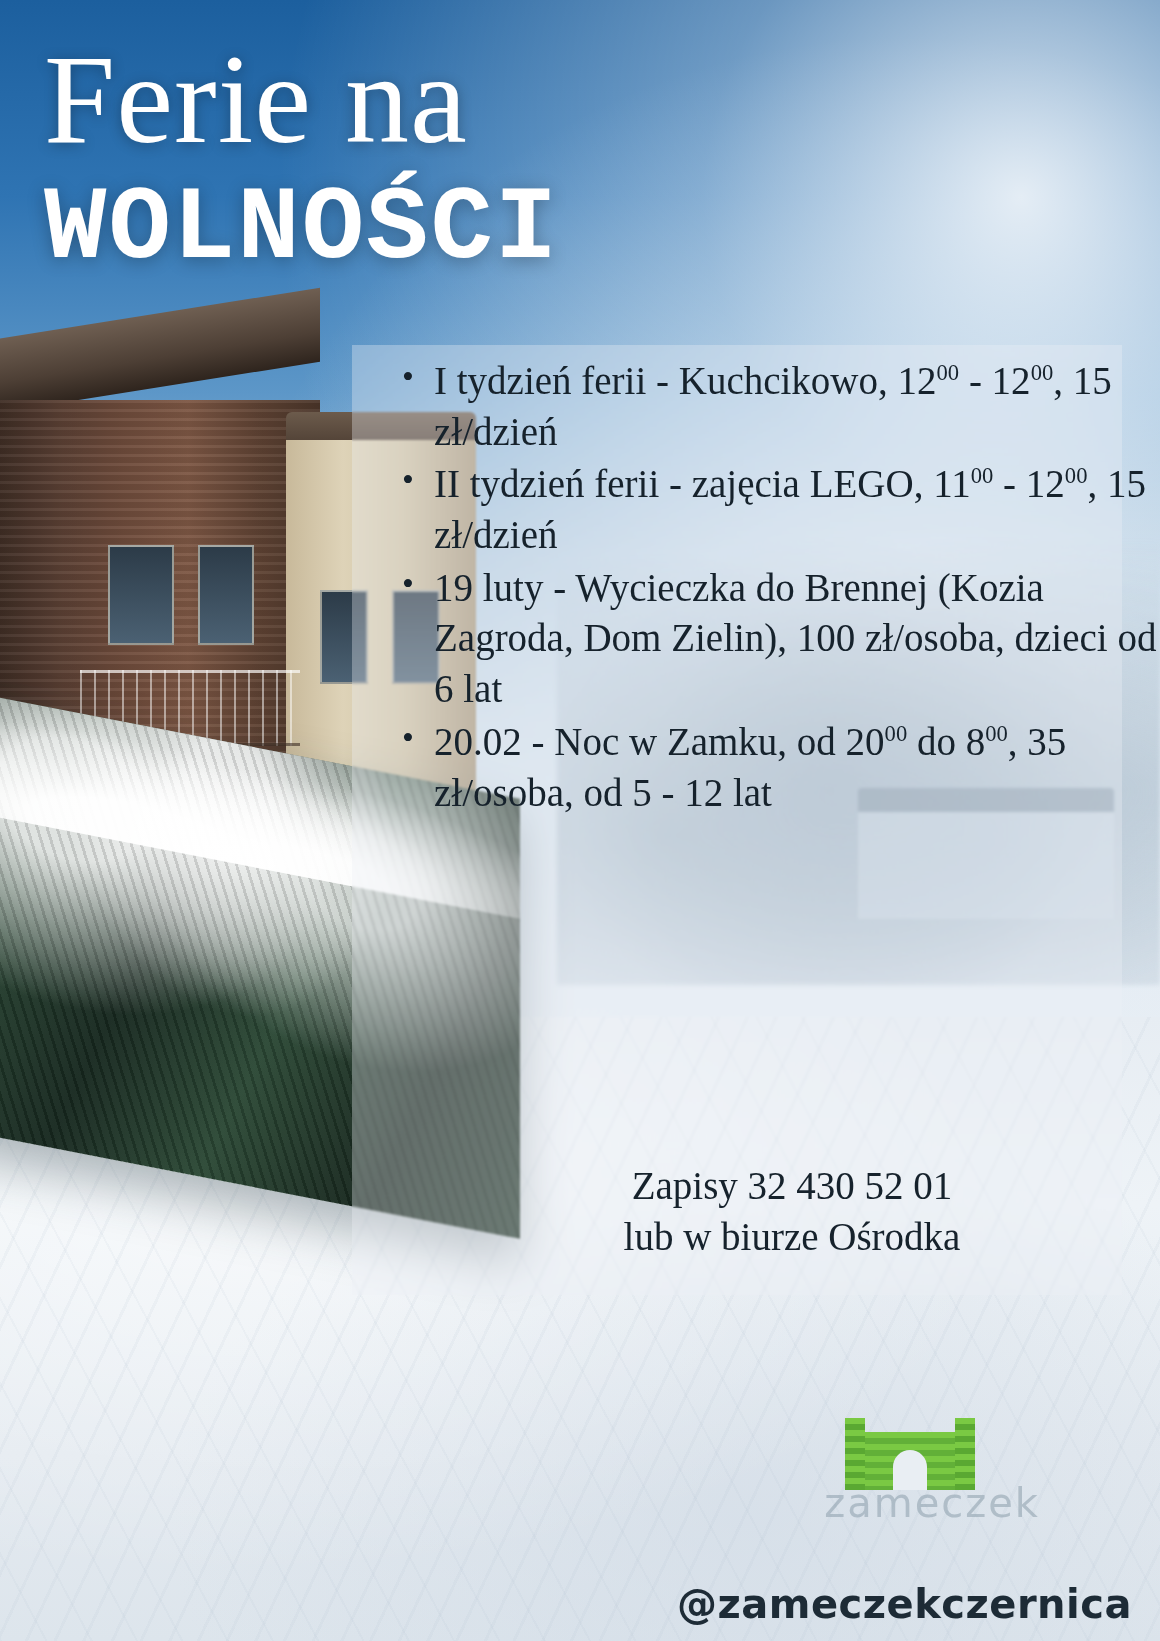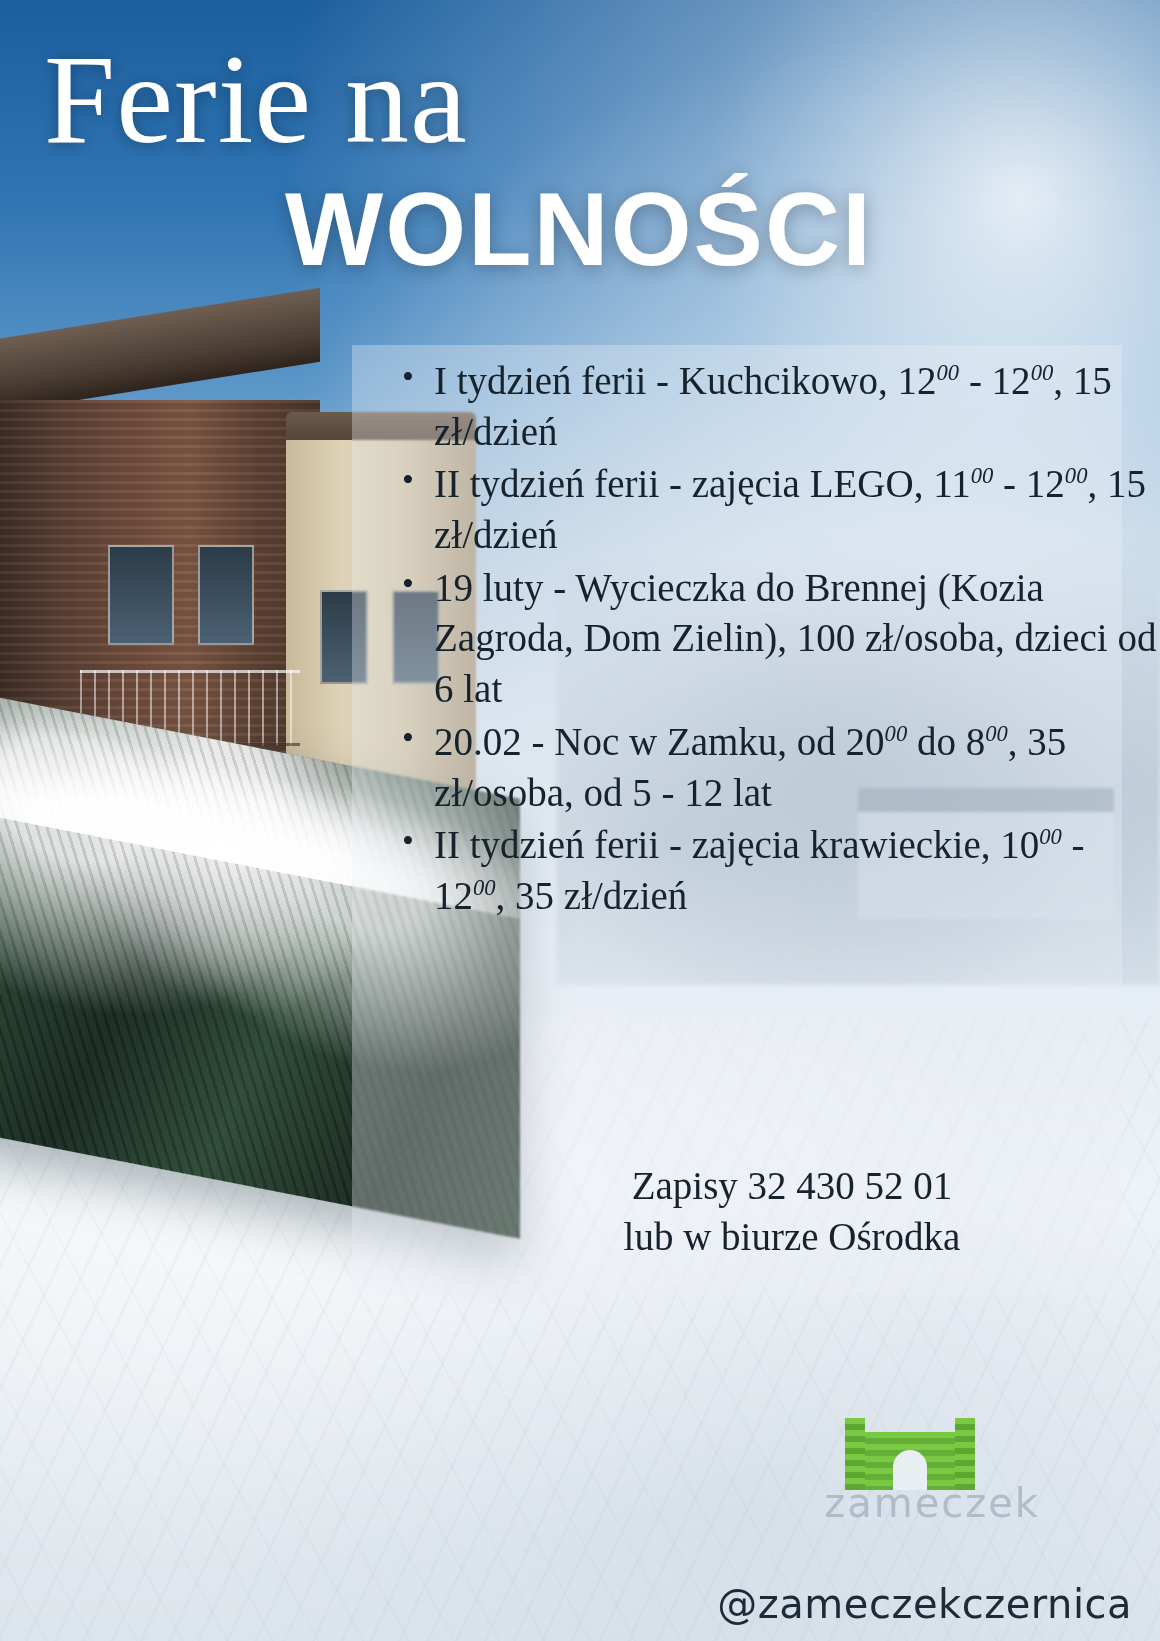--- a/index.html
+++ b/index.html
@@ -199,26 +199,26 @@
     text-shadow: 0 2px 14px rgba(0,0,0,0.30);
   }
   .title-1 {
     font-family: "Liberation Serif", serif;
     font-size: 128px;
     line-height: 1.02;
     font-weight: 400;
     letter-spacing: 1px;
   }
   .title-2 {
-    font-family: Liberation Sans, sans-serif;
+    font-family: Liberation Mono, monospace;
     font-weight: 700;
     font-size: 104px;
     line-height: 1.0;
     letter-spacing: 2px;
-    text-align: center;
+    text-align: left;
     margin-top: 12px;
     text-shadow: 0 3px 18px rgba(0,0,0,0.28);
   }
 
   
   .panel {
     position: absolute;
     left: 352px;
     top: 345px;
     width: 770px;
@@ -249,21 +249,20 @@
     position: absolute;
     left: 2px;
     top: -2px;
     font-size: 34px;
     line-height: 1.35;
   }
   sup {
     font-size: 0.58em;
     vertical-align: super;
     line-height: 0;
-    font-style: italic;
   }
   .signup {
     position: absolute;
     left: 372px;
     top: 1160px;
     width: 740px;
     text-align: center;
     font-family: "Liberation Serif", serif;
     font-size: 39px;
     line-height: 1.32;
@@ -313,21 +312,21 @@
     font-family: "DejaVu Sans", sans-serif;
     font-size: 40px;
     color: rgba(140,158,172,0.55);
     letter-spacing: 2px;
   }
   .handle {
     position: absolute;
     right: 28px;
     bottom: 14px;
     font-family: "DejaVu Sans", sans-serif;
-    font-weight: 400;
+    font-weight: 700;
     font-size: 40px;
     color: #1d2b36;
     letter-spacing: 0.5px;
   }
 </style>
 </head>
 <body>
 
 <div class="poster">
 
@@ -357,21 +356,20 @@
     <div class="title-2">WOLNOŚCI</div>
   </div>
 
   <div class="panel"></div>
 
   <ul class="list" id="event-list">
       <li><span>I tydzień ferii - Kuchcikowo, 12</span><sup>00</sup><span> - 12</span><sup>00</sup><span>, 15 zł/dzień</span></li>
       <li><span>II tydzień ferii - zajęcia LEGO, 11</span><sup>00</sup><span> - 12</span><sup>00</sup><span>, 15 zł/dzień</span></li>
       <li><span>19 luty - Wycieczka do Brennej (Kozia Zagroda, Dom Zielin), 100 zł/osoba, dzieci od 6 lat</span></li>
       <li><span>20.02 - Noc w Zamku, od 20</span><sup>00</sup><span> do 8</span><sup>00</sup><span>, 35 zł/osoba, od 5 - 12 lat</span></li>
-      <li><span>II tydzień ferii - zajęcia krawieckie, 10</span><sup>00</sup><span> - 12</span><sup>00</sup><span>, 35 zł/dzień</span></li>
     </ul>
 
   <div class="signup">
     <div>Zapisy 32 430 52 01</div>
     <div>lub w biurze Ośrodka</div>
   </div>
 
   <div class="logo-word">zameczek</div>
 
   <div class="logo">

